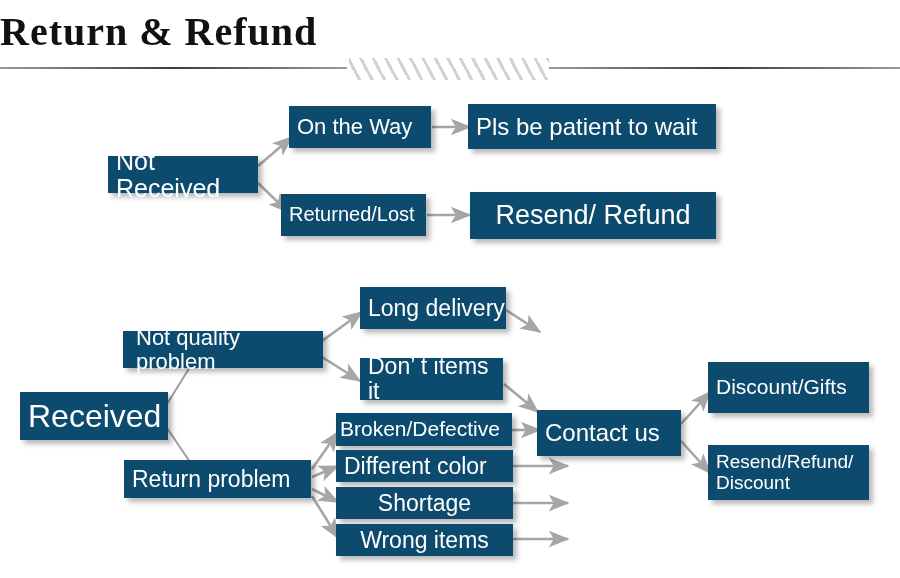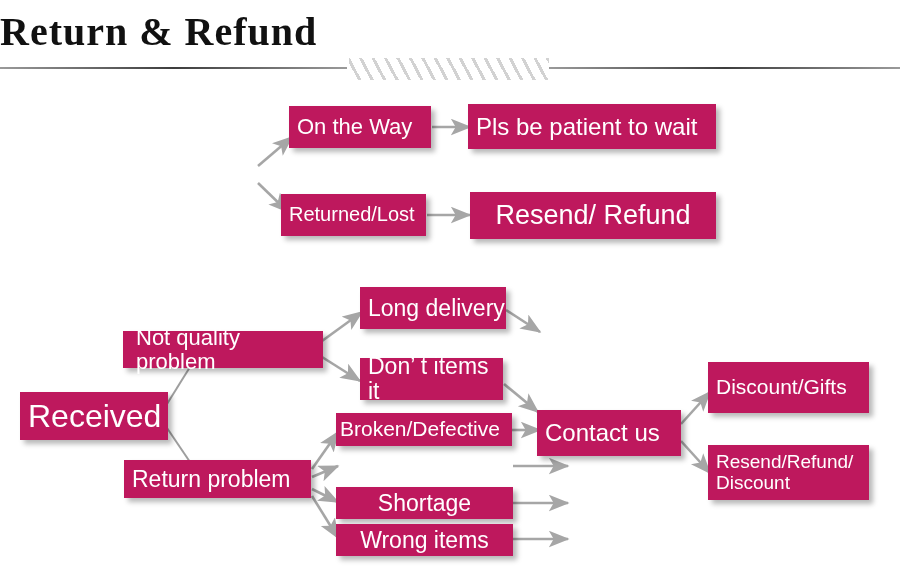--- a/index.html
+++ b/index.html
@@ -51,21 +51,21 @@
         62deg,
         rgba(0,0,0,0) 0px,
         rgba(0,0,0,0) 8px,
         #d2d2d2 8px,
         #d2d2d2 11px);
   }
 
   
   .node {
     position: absolute;
-    background: #be185d;
+    background: #0c4a6e;
     color: #ffffff;
     box-sizing: border-box;
     display: flex;
     align-items: center;
     box-shadow: 4px 4px 5px rgba(0,0,0,0.28);
     line-height: 1.08;
     white-space: pre-line;
     z-index: 3;
   }
   .node.center { justify-content: center; text-align: center; }
@@ -118,20 +118,21 @@
       <path d="M681,424 L710,392"></path>
       <path d="M681,441 L710,473"></path>
     </g>
 
     <g stroke="#9e9e9e" stroke-width="2" fill="none">
       <path d="M167,404 L190,367"></path>
       <path d="M167,428 L190,462"></path>
     </g>
   </svg>
 
+  <div class="node left" style="left:108px; top:156px; width:150px; height:37px; font-size:25px;">Not Received</div>
 
   <div class="node left" style="left:289px; top:106px; width:142px; height:42px; font-size:22px;">On the Way</div>
 
   <div class="node left" style="left:468px; top:104px; width:248px; height:45px; font-size:24px;">Pls be patient to wait</div>
 
   <div class="node left" style="left:281px; top:194px; width:145px; height:42px; font-size:20px;">Returned/Lost</div>
 
   <div class="node left" style="left:20px; top:392px; width:148px; height:48px; font-size:32px;">Received</div>
 
   <div class="node center" style="left:470px; top:192px; width:246px; height:47px; font-size:27px;">Resend/ Refund</div>
@@ -139,20 +140,21 @@
   <div class="node left" style="left:123px; top:331px; width:200px; height:37px; font-size:22px;padding-left:13px;">Not quality problem</div>
 
   <div class="node left" style="left:124px; top:460px; width:187px; height:38px; font-size:23px;">Return problem</div>
 
   <div class="node left" style="left:360px; top:287px; width:146px; height:42px; font-size:23px;">Long delivery</div>
 
   <div class="node left" style="left:360px; top:358px; width:143px; height:42px; font-size:23px;">Don’  t items it</div>
 
   <div class="node left" style="left:336px; top:413px; width:176px; height:33px; font-size:21px; padding-left:4px;">Broken/Defective</div>
 
+  <div class="node left" style="left:336px; top:450px; width:177px; height:32px; font-size:23px;">Different color</div>
 
   <div class="node center" style="left:336px; top:487px; width:177px; height:32px; font-size:23px;">Shortage</div>
 
   <div class="node center" style="left:336px; top:524px; width:177px; height:32px; font-size:23px;">Wrong items</div>
 
   <div class="node left" style="left:537px; top:410px; width:144px; height:46px; font-size:24px;">Contact us</div>
 
   <div class="node left" style="left:708px; top:362px; width:161px; height:51px; font-size:21px;">Discount/Gifts</div>
 
   <div class="node left" style="left:708px; top:445px; width:161px; height:55px; font-size:19px;">Resend/Refund/

